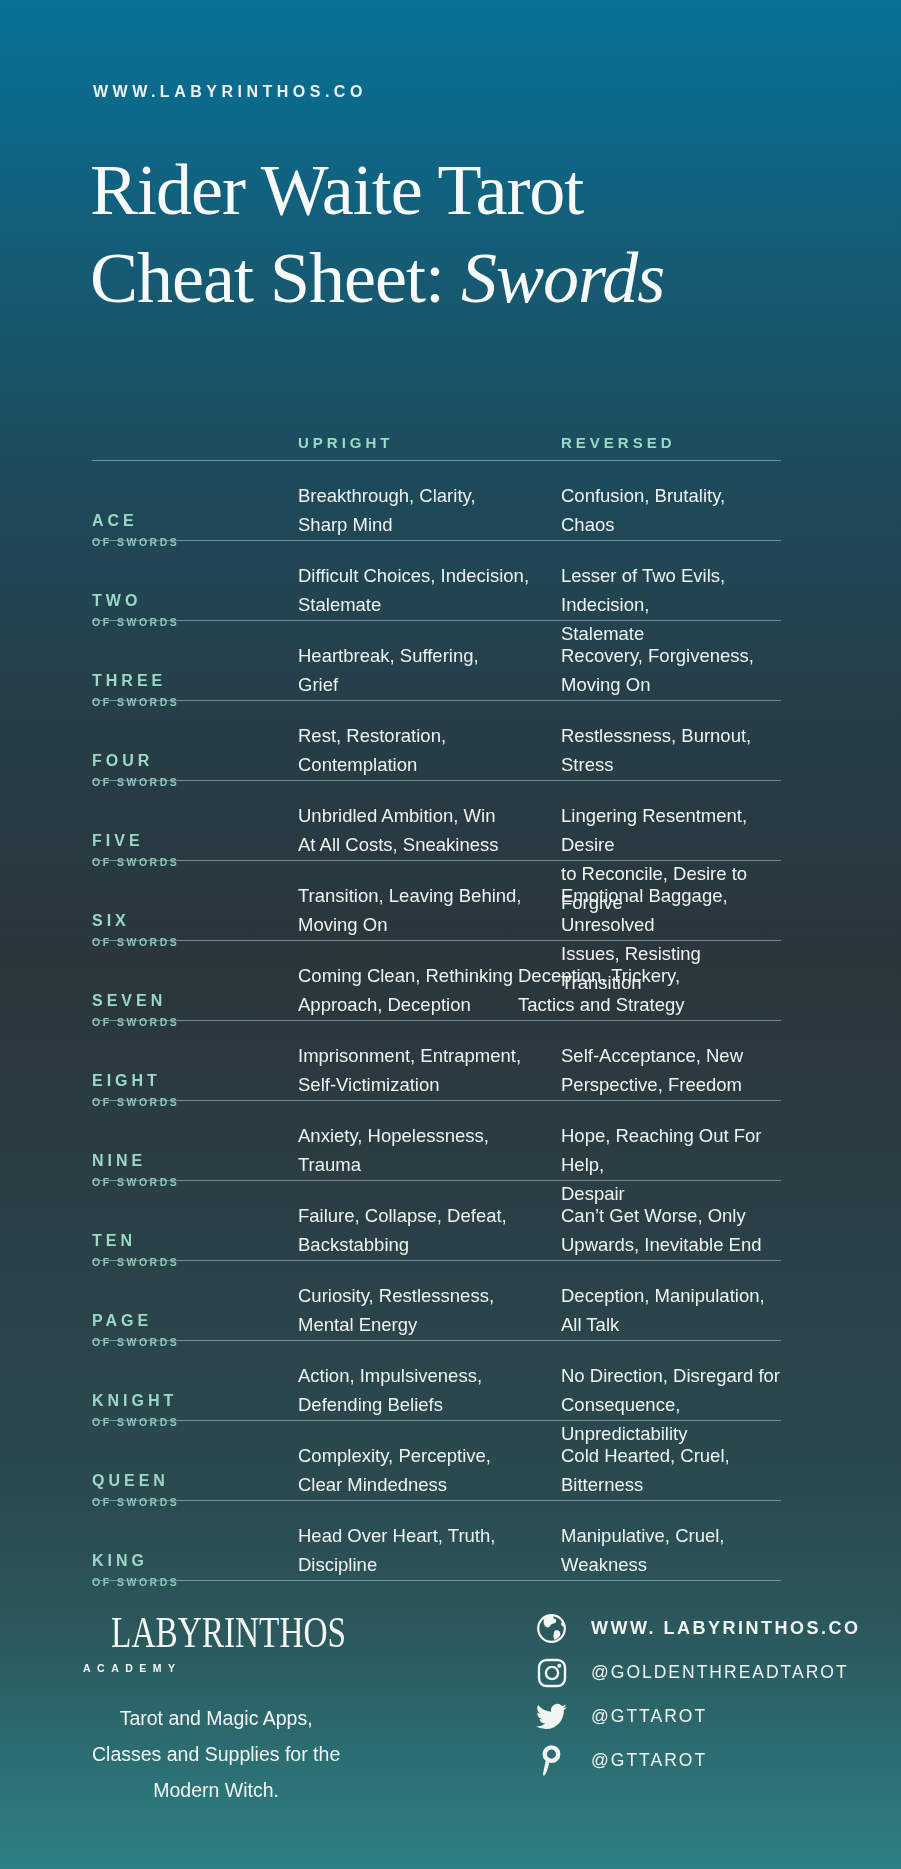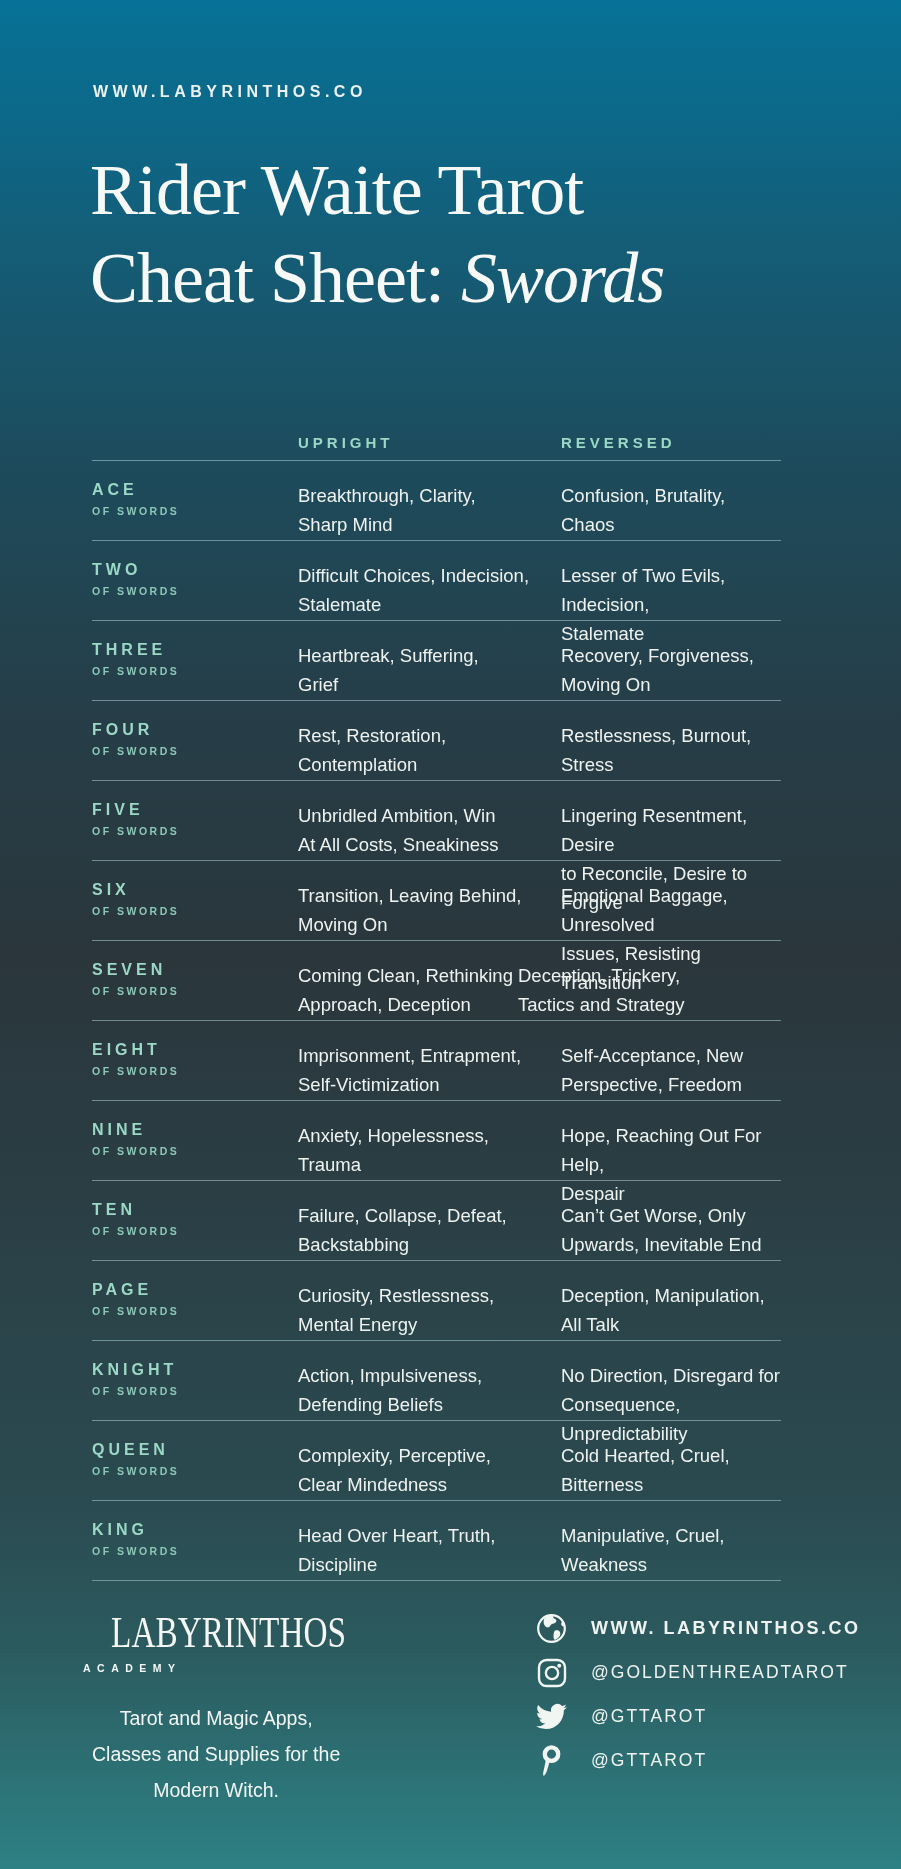--- a/index.html
+++ b/index.html
@@ -29,21 +29,21 @@
   
   .table{position:absolute;left:92px;top:434px;width:689px;}
   .thead{position:relative;height:26px;}
   .th{position:absolute;top:0;font-size:15px;font-weight:700;letter-spacing:4px;color:#9bd8c5;}
   .th.up{left:206px;}
   .th.rev{left:469px;}
   .rows{border-bottom:1px solid rgba(151,186,193,.65);}
   .row{display:flex;border-top:1px solid rgba(151,186,193,.65);height:80px;
     box-sizing:border-box;padding-top:20px;}
   .col.card{width:206px;}
-  .card-name{font-size:16px;font-weight:700;letter-spacing:4px;color:#9bd8c5;}
+  .card-name{font-size:16px;font-weight:700;letter-spacing:4px;color:#9bd8c5;margin-top:31px;}
   .card-sub{margin-top:6px;font-size:10.5px;font-weight:700;letter-spacing:2.5px;color:#8cc8b7;}
   .meaning{font-size:18.5px;line-height:29px;color:#eff3f0;white-space:pre-line;}
   .meaning.up{width:263px;padding-right:20px;box-sizing:border-box;}
   .meaning.rev{flex:1;}
   
   .logo{position:absolute;left:83px;top:1610px;width:216px;text-align:left;color:#f4f7f4;cursor:default;}
   .logo-word{font-family:"Liberation Serif",serif;font-size:45px;line-height:45px;
     transform:scaleX(.74);transform-origin:center;white-space:nowrap;}
   .logo-sub{margin-top:7px;font-size:10.5px;font-weight:700;letter-spacing:6.5px;}
   .tagline{position:absolute;left:92px;top:1700px;font-size:19.5px;line-height:36px;

